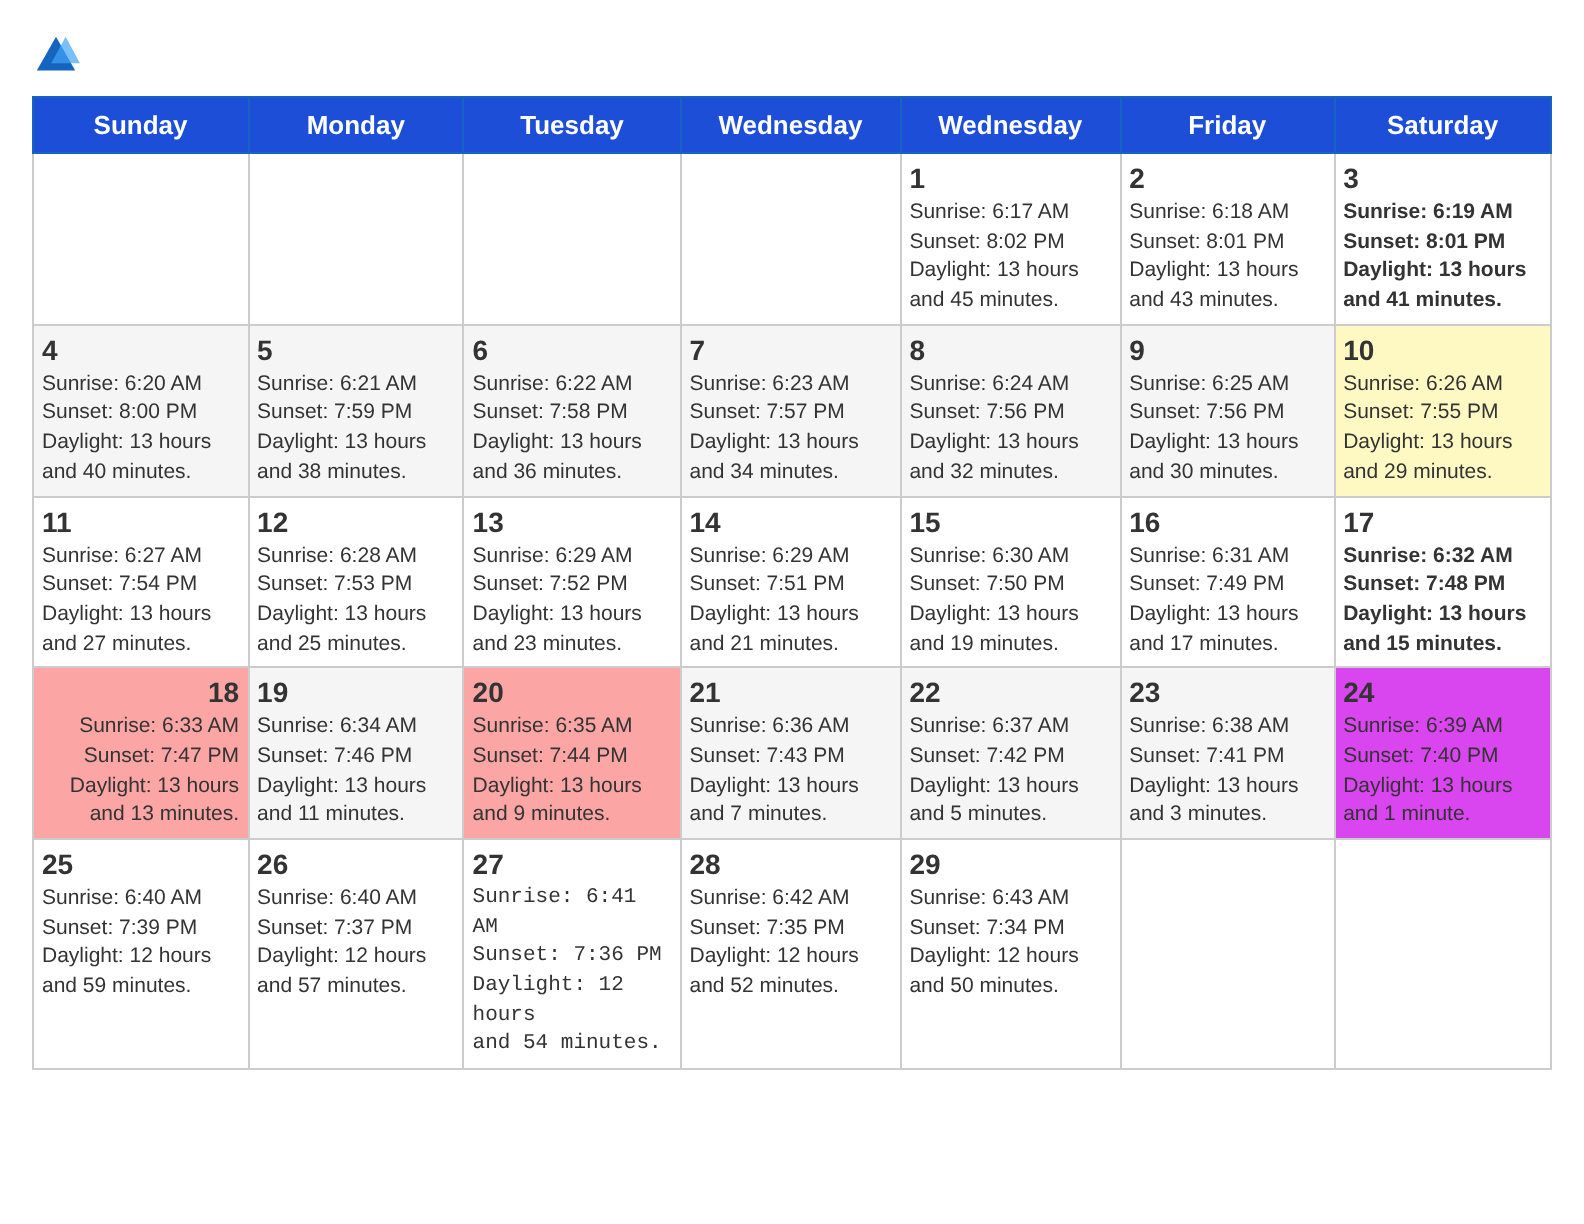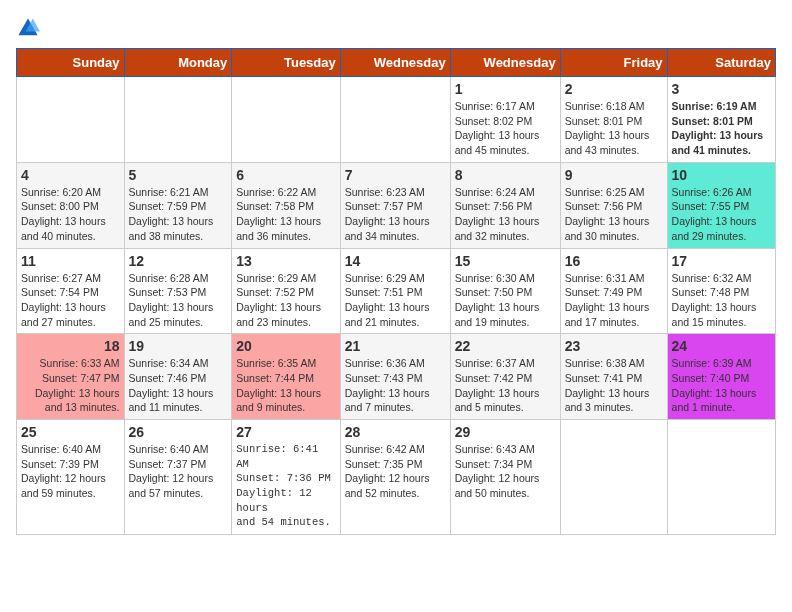--- a/index.html
+++ b/index.html
@@ -46,24 +46,24 @@
     .subtitle {
       font-size: 16px;
       color: #555;
     }
     .calendar {
       width: 100%;
       border-collapse: collapse;
       font-size: 11px;
     }
     .calendar thead th {
-      background-color: #c2410c;
+      background-color: #1d4ed8;
       color: #fff;
       padding: 6px 4px;
-      text-align: right;
+      text-align: center;
       font-size: 13px;
       font-weight: bold;
       border: 1px solid #1565C0;
     }
     .calendar tbody td {
       border: 1px solid #ccc;
       vertical-align: top;
       padding: 4px;
       width: 113px;
       min-height: 80px;
@@ -183,21 +183,21 @@
 Daylight: 13 hours
 and 32 minutes.</div>
         </td>
         <td style="background: rgb(245, 245, 245);">
           <div class="day-number">9</div>
           <div class="day-info" style="white-space: pre-line;">Sunrise: 6:25 AM
 Sunset: 7:56 PM
 Daylight: 13 hours
 and 30 minutes.</div>
         </td>
-        <td style="background: #5eead4;">
+        <td style="background: #fef9c3;">
           <div class="day-number">10</div>
           <div class="day-info" style="white-space: pre-line;">Sunrise: 6:26 AM
 Sunset: 7:55 PM
 Daylight: 13 hours
 and 29 minutes.</div>
         </td>
       </tr>
       <tr>
         <td>
           <div class="day-number">11</div>
@@ -236,21 +236,21 @@
         </td>
         <td>
           <div class="day-number">16</div>
           <div class="day-info" style="white-space: pre-line;">Sunrise: 6:31 AM
 Sunset: 7:49 PM
 Daylight: 13 hours
 and 17 minutes.</div>
         </td>
         <td>
           <div class="day-number">17</div>
-          <div class="day-info" style="white-space: pre-line;">Sunrise: 6:32 AM
+          <div class="day-info" style="white-space: pre-line; font-weight: bold;">Sunrise: 6:32 AM
 Sunset: 7:48 PM
 Daylight: 13 hours
 and 15 minutes.</div>
         </td>
       </tr>
       <tr>
         <td style="background: #fca5a5; text-align: right;">
           <div class="day-number">18</div>
           <div class="day-info" style="white-space: pre-line;">Sunrise: 6:33 AM
 Sunset: 7:47 PM

